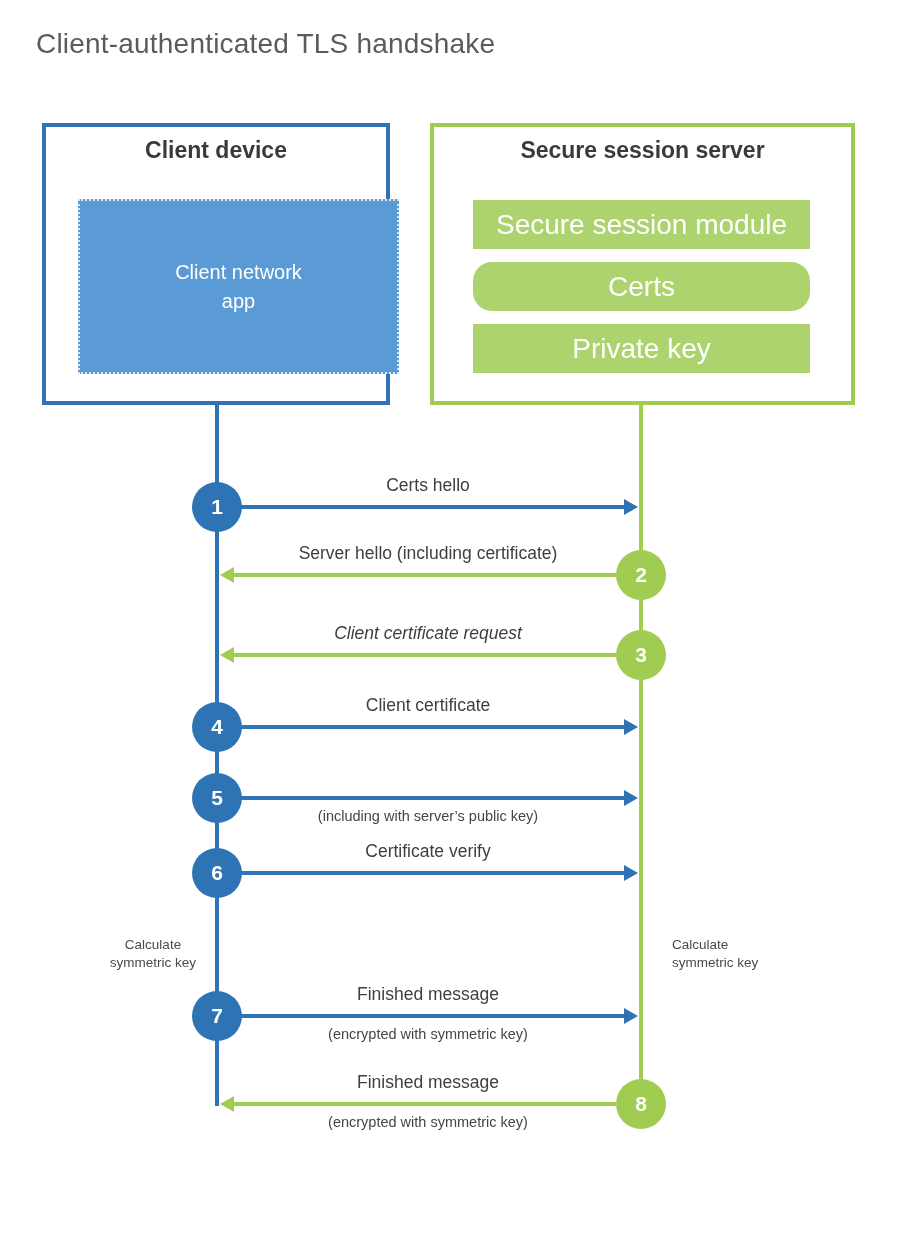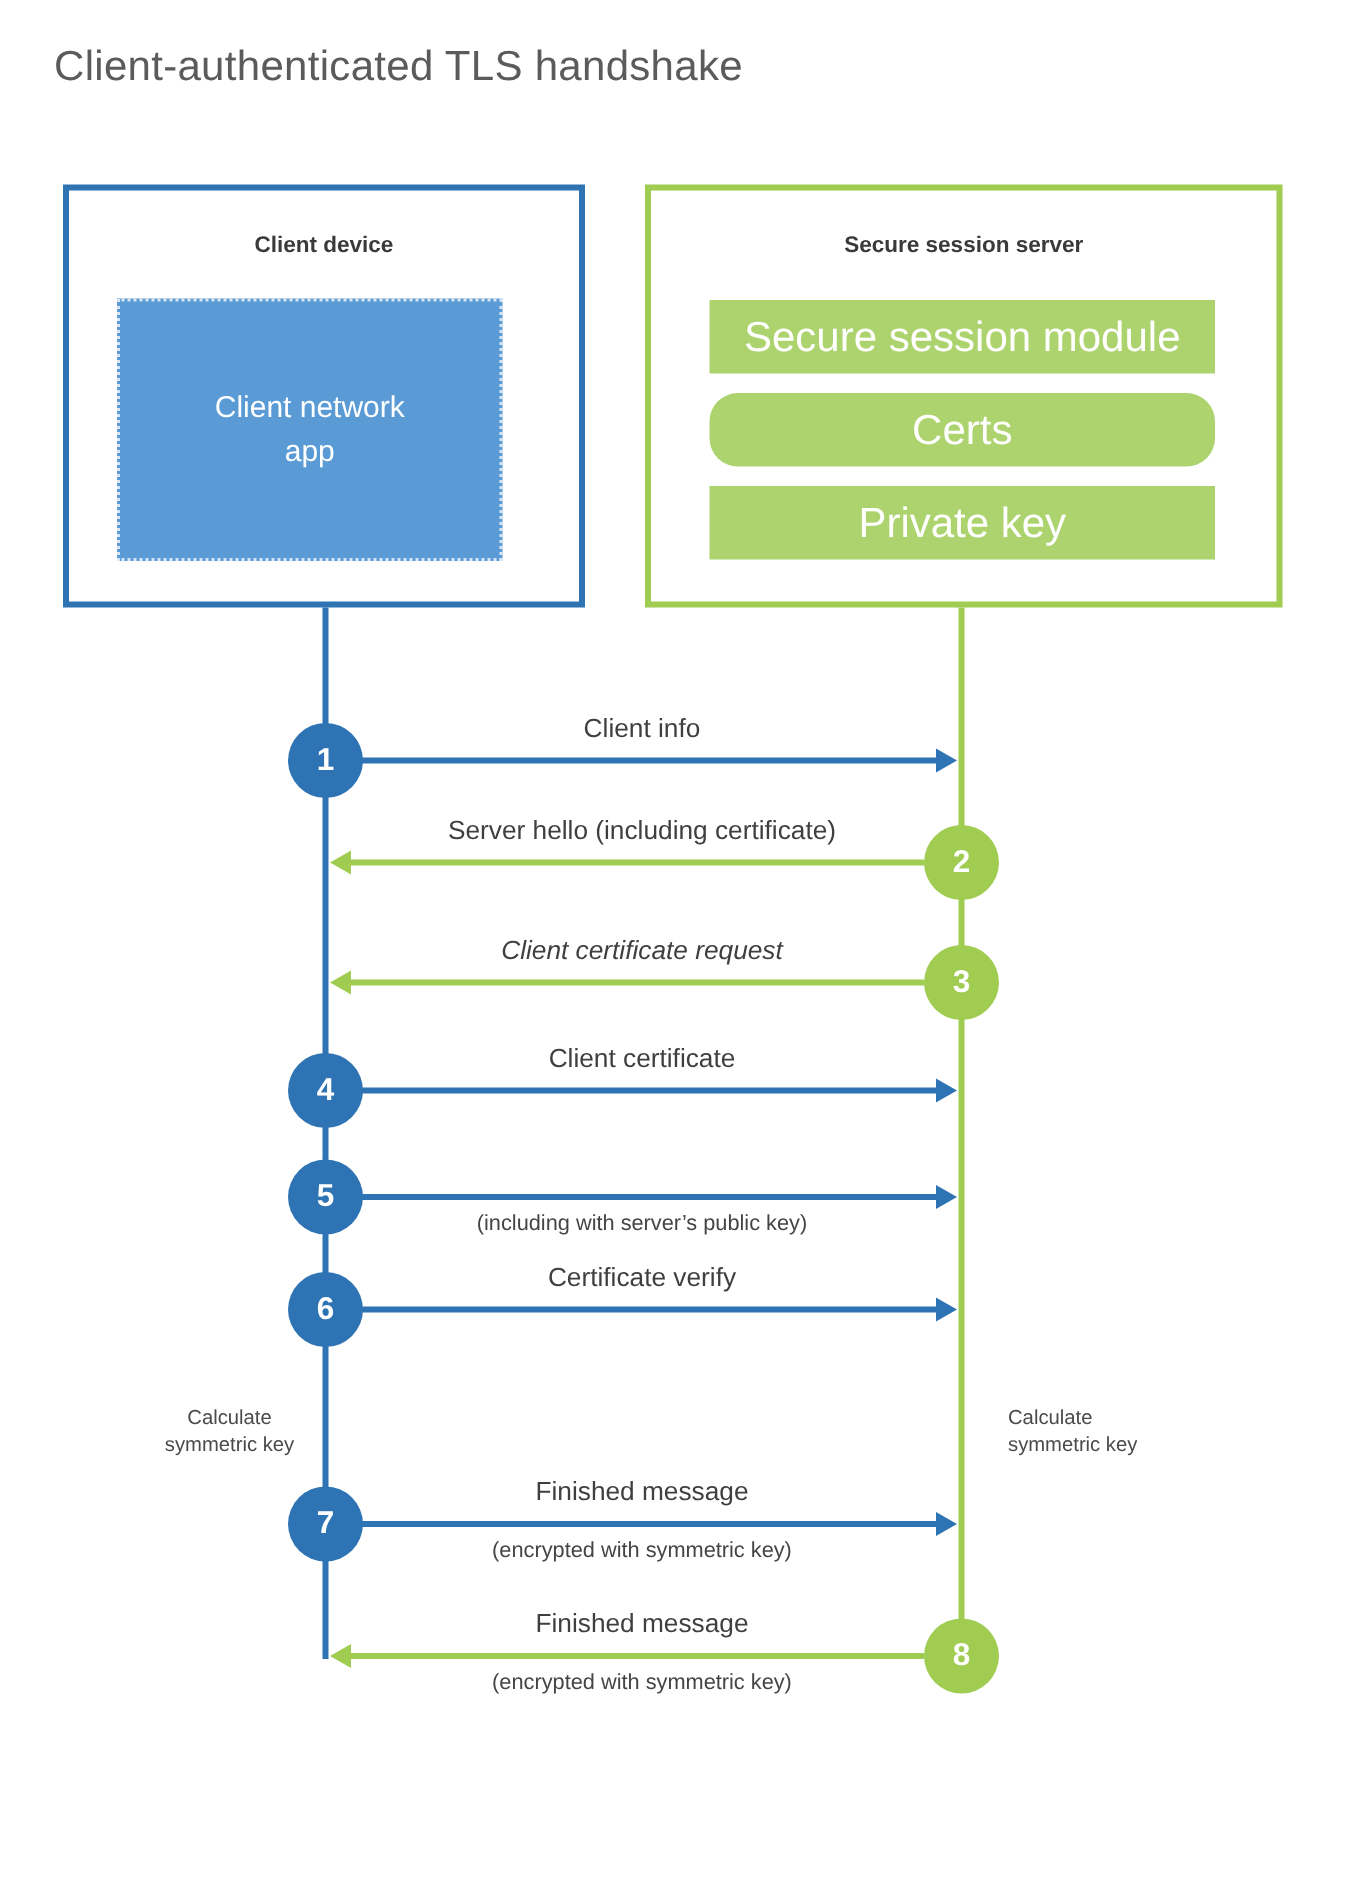--- a/index.html
+++ b/index.html
@@ -14,23 +14,23 @@
   *{margin:0;padding:0;box-sizing:border-box;}
   html,body{background:#fff;}
   body{font-family:"Liberation Sans","DejaVu Sans",sans-serif;}
   .canvas{position:relative;width:900px;height:1256px;background:#ffffff;overflow:hidden;}
 
   .page-title{position:absolute;left:36px;top:28px;font-size:28px;font-weight:400;color:#5B5B5B;letter-spacing:.2px;}
 
   .actor-box{position:absolute;top:123px;height:282px;background:#fff;}
   .client-box{left:42px;width:348px;border:4px solid var(--blue);}
   .server-box{left:430px;width:425px;border:4px solid var(--green);}
-  .box-title{margin-top:28px;text-align:center;font-size:15px;font-weight:700;color:var(--text-dark);}
+  .box-title{margin-top:10px;text-align:center;font-size:23px;font-weight:700;color:var(--text-dark);}
 
-  .app-box{position:absolute;left:78px;top:199px;width:257px;height:175px;background:var(--blue-fill);
+  .app-box{position:absolute;left:78px;top:199px;width:321px;height:175px;background:var(--blue-fill);
     border:2px dotted #D9E6F5;color:#fff;font-size:20px;line-height:1.45;
     display:flex;align-items:center;justify-content:center;text-align:center;white-space:pre-line;}
 
   .server-bar{position:absolute;left:473px;width:337px;height:49px;background:var(--green-fill);
     color:#fff;font-size:28px;display:flex;align-items:center;justify-content:center;}
   .bar-1{top:200px;} .bar-2{top:262px;border-radius:19px;} .bar-3{top:324px;}
 
   .vline{position:absolute;width:4px;z-index:1;}
   .vline-blue{left:215px;top:405px;height:701px;background:var(--blue);}
   .vline-green{left:639px;top:405px;height:703px;background:var(--green);}
@@ -71,21 +71,21 @@
   <div class="actor-box server-box">
     <div class="box-title">Secure session server</div>
   </div>
   <div class="server-bar bar-1">Secure session module</div>
   <div class="server-bar bar-2">Certs</div>
   <div class="server-bar bar-3">Private key</div>
 
   <div class="vline vline-blue"></div>
   <div class="vline vline-green"></div>
 
-  <div class="msg" style="top:475px;">Client info</div>
+  <div class="msg" style="top:475px;">Certs hello</div>
   <div class="shaft shaft-blue" style="top:505px;"></div>
   <div class="head head-right" style="top:499px;"></div>
   <div class="step-circle circle-blue" style="top:482px;">1</div>
 
   <div class="msg" style="top:543px;">Server hello (including certificate)</div>
   <div class="shaft shaft-green" style="top:573px;"></div>
   <div class="head head-left" style="top:567px;"></div>
   <div class="step-circle circle-green" style="top:550px;">2</div>
 
   <div class="msg" style="top:623px;font-style:italic;">Client certificate request</div>

